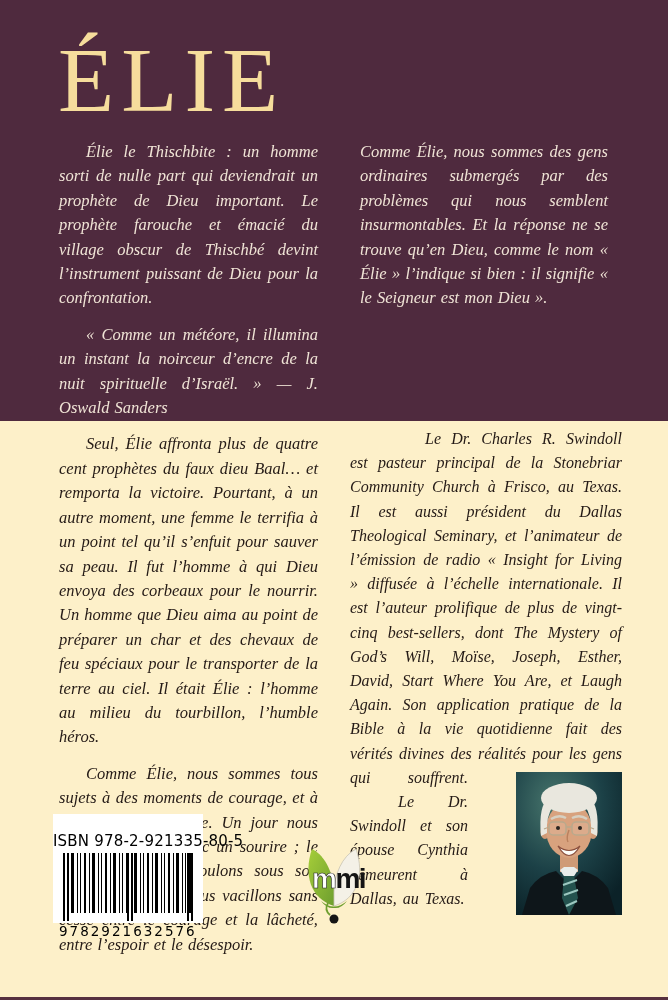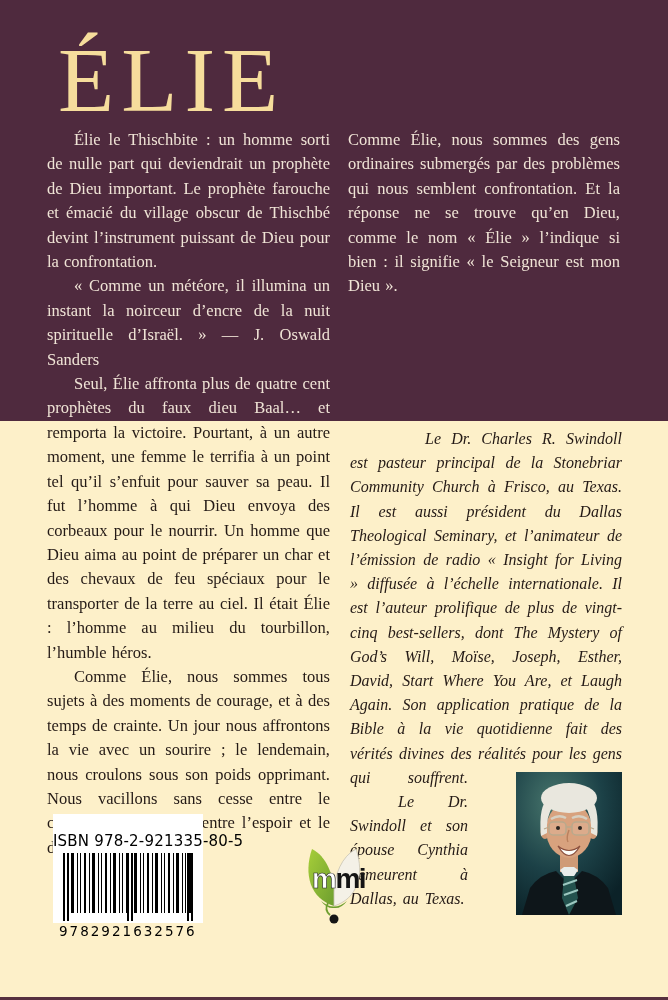--- a/index.html
+++ b/index.html
@@ -11,21 +11,21 @@
   }
   .maroon-panel{position:absolute; left:0; top:0; width:100%; height:421px; background:#4F2A3E;}
   .bottom-edge{position:absolute; left:0; right:0; bottom:0; height:3px; background:#56303F;}
 
   .title{
     position:absolute; left:50px; top:26px; margin:8px;
     font-size:92px; line-height:1; font-weight:400; letter-spacing:7px;
     color:#F6DD9C;
   }
 
-  p{margin:0; text-indent:27px; text-align:justify;}
+  p{margin:12px; text-indent:27px; text-align:justify;font-style:italic;}
   .noindent{text-indent:0;}
 
   .col{position:absolute; font-size:16.5px; line-height:24.4px; word-spacing:1px;}
   .left-col{left:47px; top:128px; width:283px; display:grid;}
   .left-col .copy{grid-area:1/1;}
   .copy.light{color:#F0E4D6; clip-path:inset(0 0 calc(100% - 292px) 0);}
   .copy.dark {color:#241A16; clip-path:inset(292px 0 0 0);}
   .right-col{left:348px; top:128px; width:272px; color:#F0E4D6;}
 
   .bio{
@@ -83,21 +83,21 @@
     </div>
     <div class="copy dark" aria-hidden="true">
       <p>Élie le Thischbite : un homme sorti de nulle part qui deviendrait un prophète de Dieu important. Le prophète farouche et émacié du village obscur de Thischbé devint l’instrument puissant de Dieu pour la confrontation.</p>
       <p>« Comme un météore, il illumina un instant la noirceur d’encre de la nuit spirituelle d’Israël. » — J. Oswald Sanders</p>
       <p>Seul, Élie affronta plus de quatre cent prophètes du faux dieu Baal… et remporta la victoire. Pourtant, à un autre moment, une femme le terrifia à un point tel qu’il s’enfuit pour sauver sa peau. Il fut l’homme à qui Dieu envoya des corbeaux pour le nourrir. Un homme que Dieu aima au point de préparer un char et des chevaux de feu spéciaux pour le transporter de la terre au ciel. Il était Élie : l’homme au milieu du tourbillon, l’humble héros.</p>
       <p>Comme Élie, nous sommes tous sujets à des moments de courage, et à des temps de crainte. Un jour nous affrontons la vie avec un sourire ; le lendemain, nous croulons sous son poids opprimant. Nous vacillons sans cesse entre le courage et la lâcheté, entre l’espoir et le désespoir.</p>
     </div>
   </div>
 
   <div class="col right-col">
-    <p class="noindent">Comme Élie, nous sommes des gens ordinaires submergés par des problèmes qui nous semblent confrontation. Et la réponse ne se trouve qu’en Dieu, comme le nom « Élie » l’indique si bien : il signifie « le Seigneur est mon Dieu ».</p>
+    <p class="noindent">Comme Élie, nous sommes des gens ordinaires submergés par des problèmes qui nous semblent insurmontables. Et la réponse ne se trouve qu’en Dieu, comme le nom « Élie » l’indique si bien : il signifie « le Seigneur est mon Dieu ».</p>
   </div>
 
   <div class="bio">
     <span>Le Dr. Charles R. Swindoll est pasteur principal de la Stonebriar Community Church à Frisco, au Texas. Il est aussi président du Dallas Theological Seminary, et l’animateur de l’émission de radio « Insight for Living » diffusée à l’échelle internationale. Il est l’auteur prolifique de plus de vingt-cinq best-sellers, dont The Mystery of God’s Will, Moïse, Joseph, Esther, David, Start Where You Are, et Laugh Again. Son application pratique de la Bible à la vie quotidienne fait des vérités divines des réalités pour les gens qui souffrent.</span>
     <span class="photo">
         <svg viewBox="0 0 106 143" xmlns="http://www.w3.org/2000/svg">
       <defs>
         <radialGradient id="pbg" cx="35%" cy="22%" r="85%">
           <stop offset="0" stop-color="#47756c"></stop>
           <stop offset="0.55" stop-color="#1c4147"></stop>

